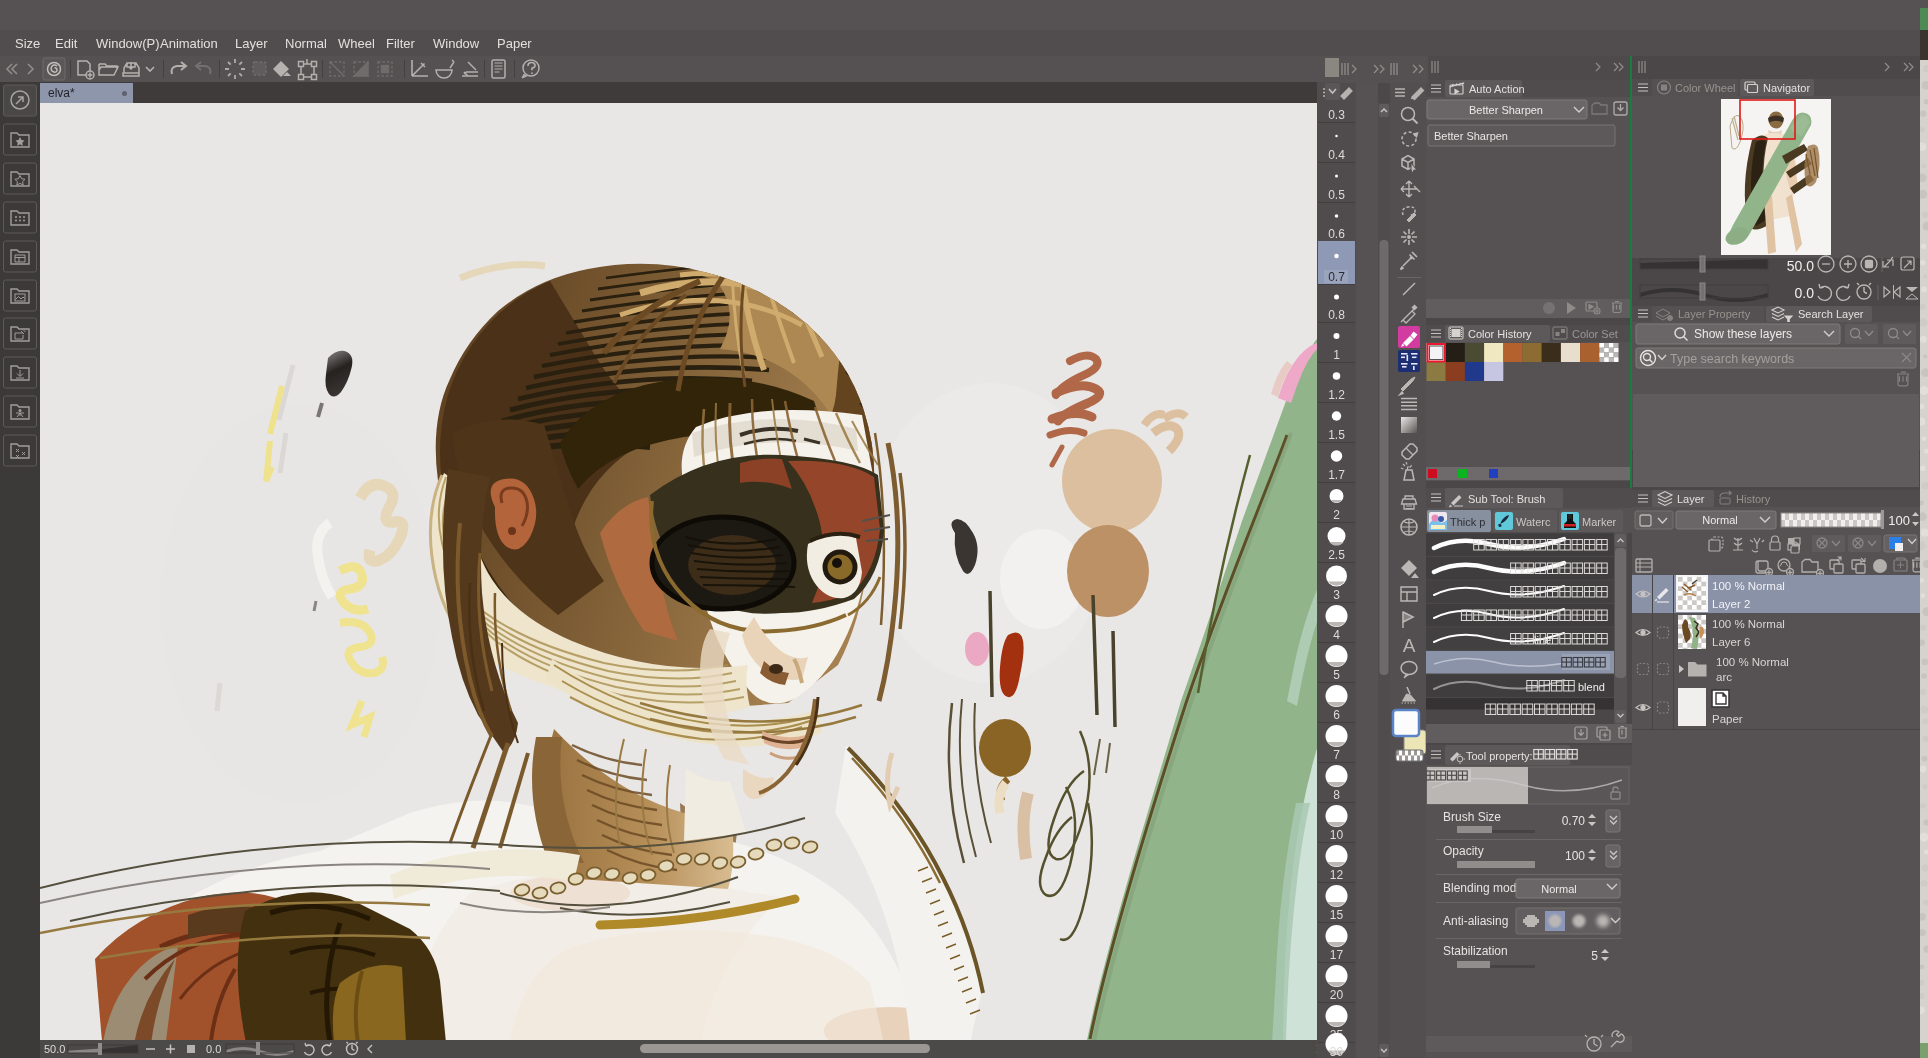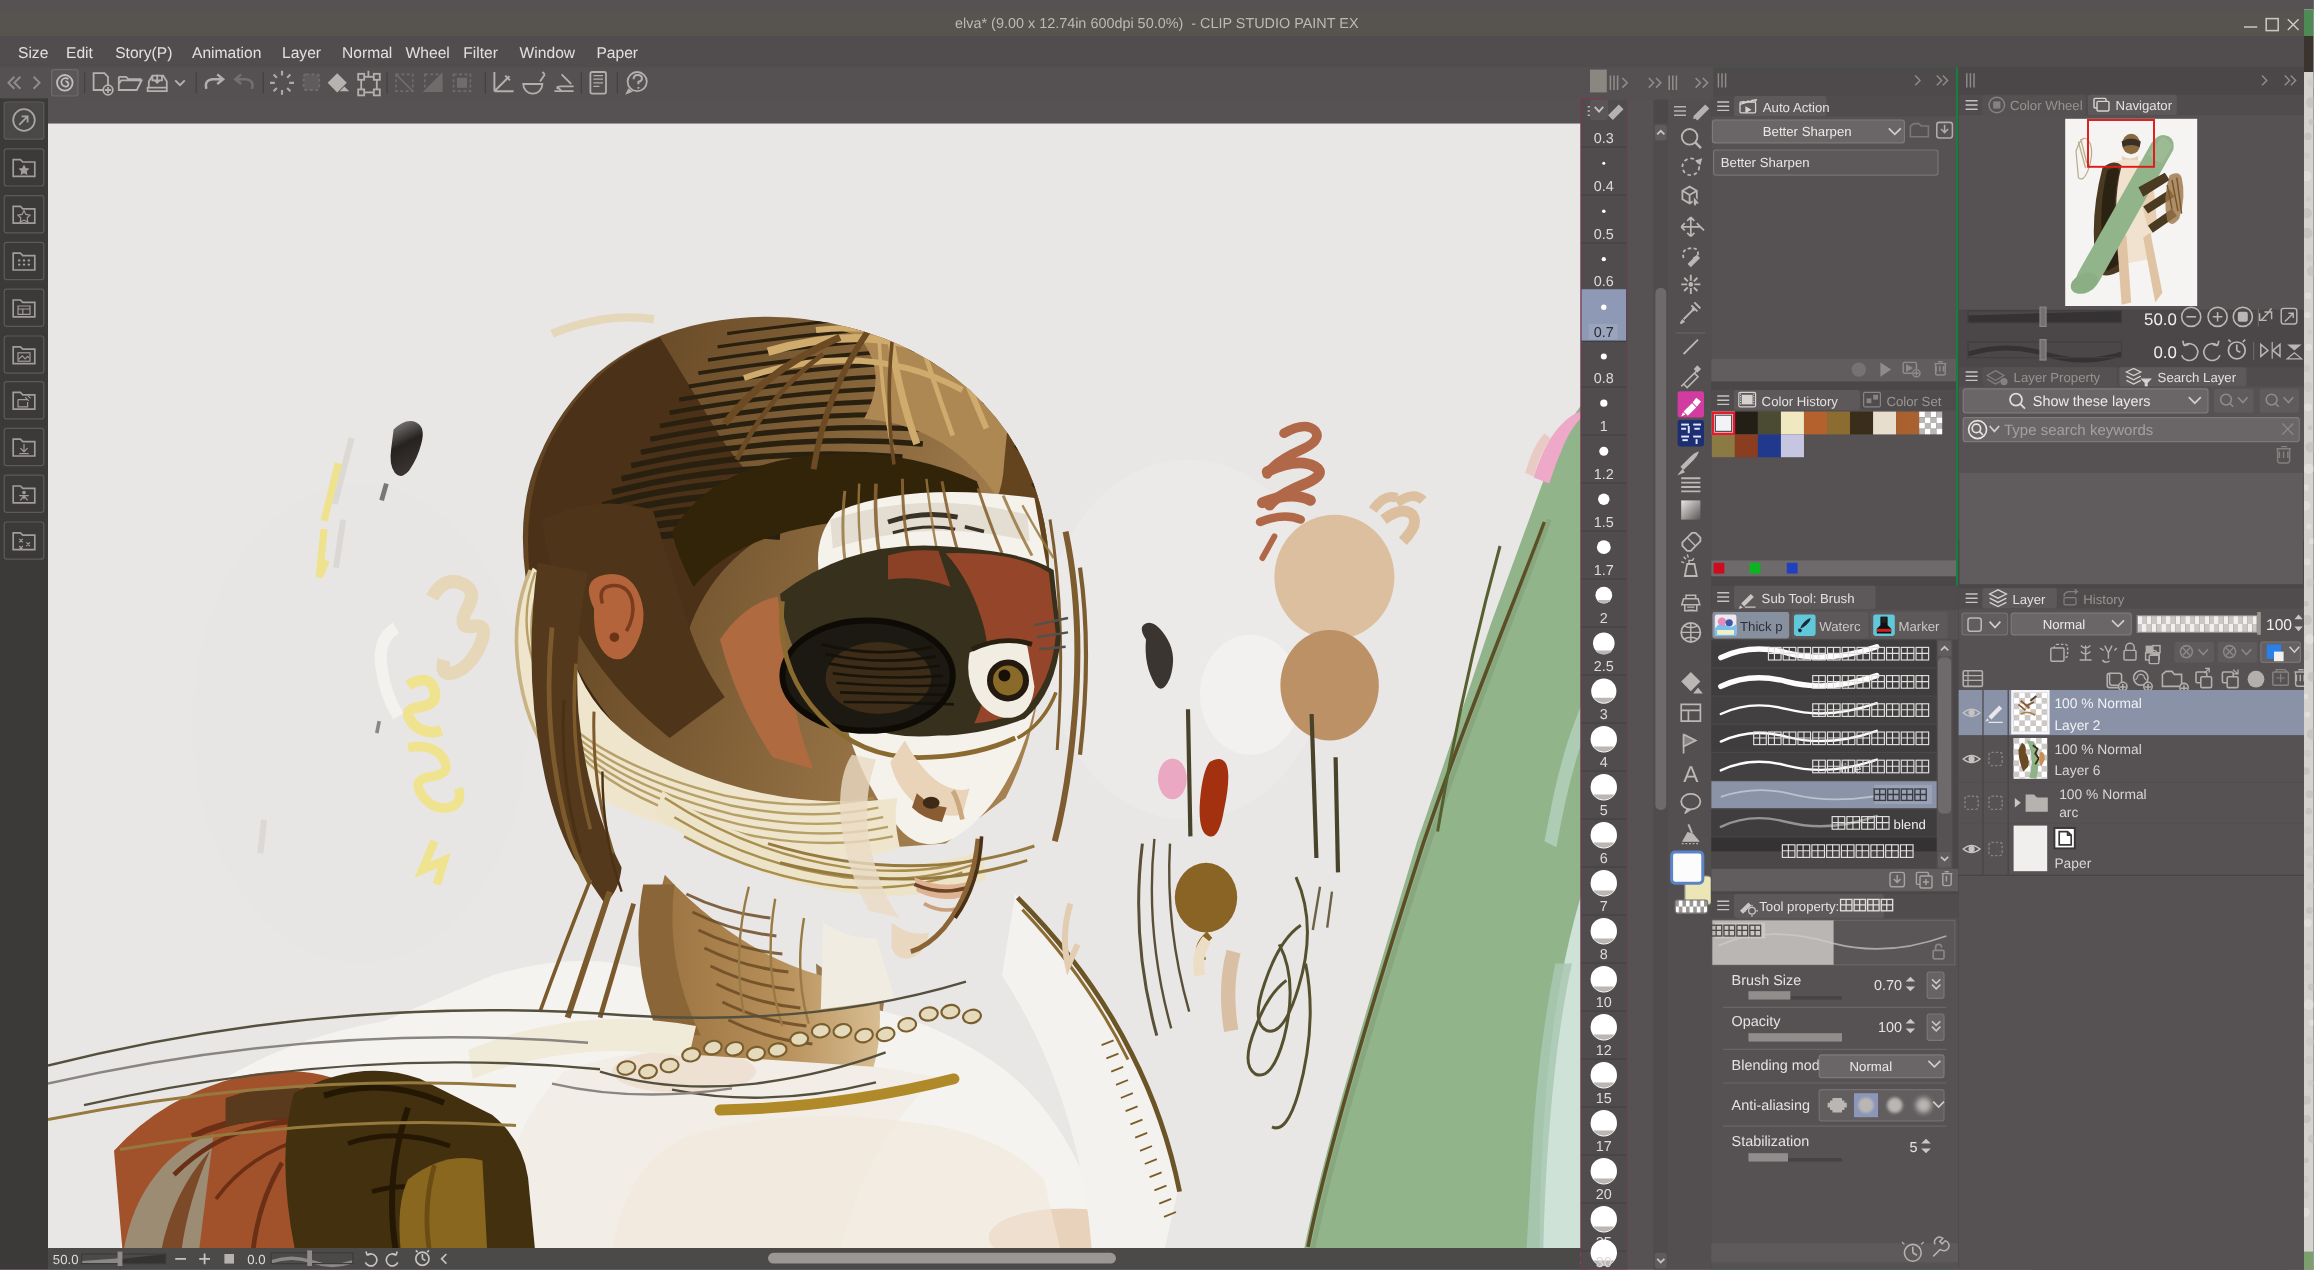--- a/index.html
+++ b/index.html
@@ -23,34 +23,24 @@
 
 #brushcol{left:1317px;top:82px;width:39px;height:976px;background:#be185d}
 #brushscroll{left:1378px;top:103px;width:12px;height:955px;background:#504c4d}
 #toolcol{left:1390px;top:82px;width:38px;height:976px;background:#534f50}
 #midcol{left:1426px;top:56px;width:206px;height:1002px;background:#15803d}
 #rightcol{left:1632px;top:56px;width:288px;height:1002px;background:#4b4748}
 #sliver{left:1920px;top:8px;width:8px;height:1050px;background:#d8d5d1}
 </style></head>
 <body>
 <div id="root">
-<div class="abs" id="titlebar">
-      <div class="ttl">elva* (9.00 x 12.74in 600dpi 50.0%)&nbsp; - CLIP STUDIO PAINT EX</div>
-<svg style="position:absolute;right:8px;top:0" width="80" height="22">
-<g stroke="#c9c6c3" stroke-width="1.3" fill="none">
-<line x1="30" y1="14.5" x2="41" y2="14.5"></line>
-<rect x="48.5" y="7.5" width="10" height="10"></rect>
-<path d="M66.5 8 l9 9 M75.5 8 l-9 9"></path>
-</g>
-      </svg>
-    </div>
 <div class="abs" id="menubar">
 <span style="left:15px">Size</span>
       <span style="left:55px">Edit</span>
-      <span style="left:96px">Story(P)</span>
+      <span style="left:96px">Window(P)</span>
       <span style="left:160px">Animation</span>
       <span style="left:235px">Layer</span>
       <span style="left:285px">Normal</span>
       <span style="left:338px">Wheel</span>
       <span style="left:386px">Filter</span>
       <span style="left:433px">Window</span>
       <span style="left:497px">Paper</span>
 </div>
 <div class="abs" id="toolbar">
       <svg width="1928" height="26" viewBox="0 0 1928 26">
@@ -189,20 +179,23 @@
           <rect x="3.5" y="81" width="33" height="31" rx="2"></rect>
           <rect x="3.5" y="120" width="33" height="31" rx="2"></rect>
           <rect x="3.5" y="159" width="33" height="31" rx="2"></rect>
           <rect x="3.5" y="198" width="33" height="31" rx="2"></rect>
           <rect x="3.5" y="236" width="33" height="31" rx="2"></rect>
           <rect x="3.5" y="275" width="33" height="31" rx="2"></rect>
           <rect x="3.5" y="314" width="33" height="31" rx="2"></rect>
           <rect x="3.5" y="353" width="33" height="31" rx="2"></rect>
         </g>
 </svg>
+    </div>
+<div class="abs" id="tabbar">
+      <div id="tab1">elva*<div class="dot"></div></div>
     </div>
 <div class="abs" id="canvas">
       <svg width="1285" height="940" viewBox="0 0 1285 940">
         <defs>
           <linearGradient id="blkb" x1="0" y1="0" x2="0.3" y2="1">
             <stop offset="0" stop-color="#8a8887"></stop>
             <stop offset="0.5" stop-color="#262220"></stop>
             <stop offset="1" stop-color="#3a3532"></stop>
           </linearGradient>
           <linearGradient id="neckg" x1="0" y1="0" x2="1" y2="0">

